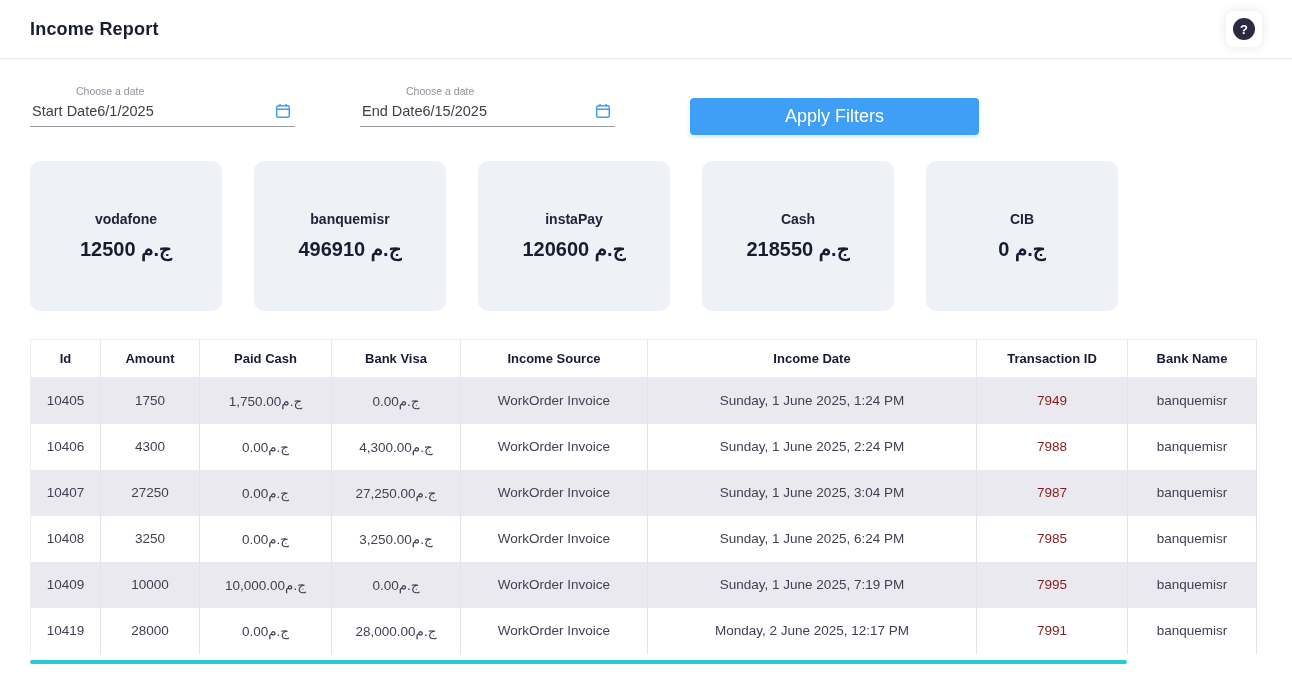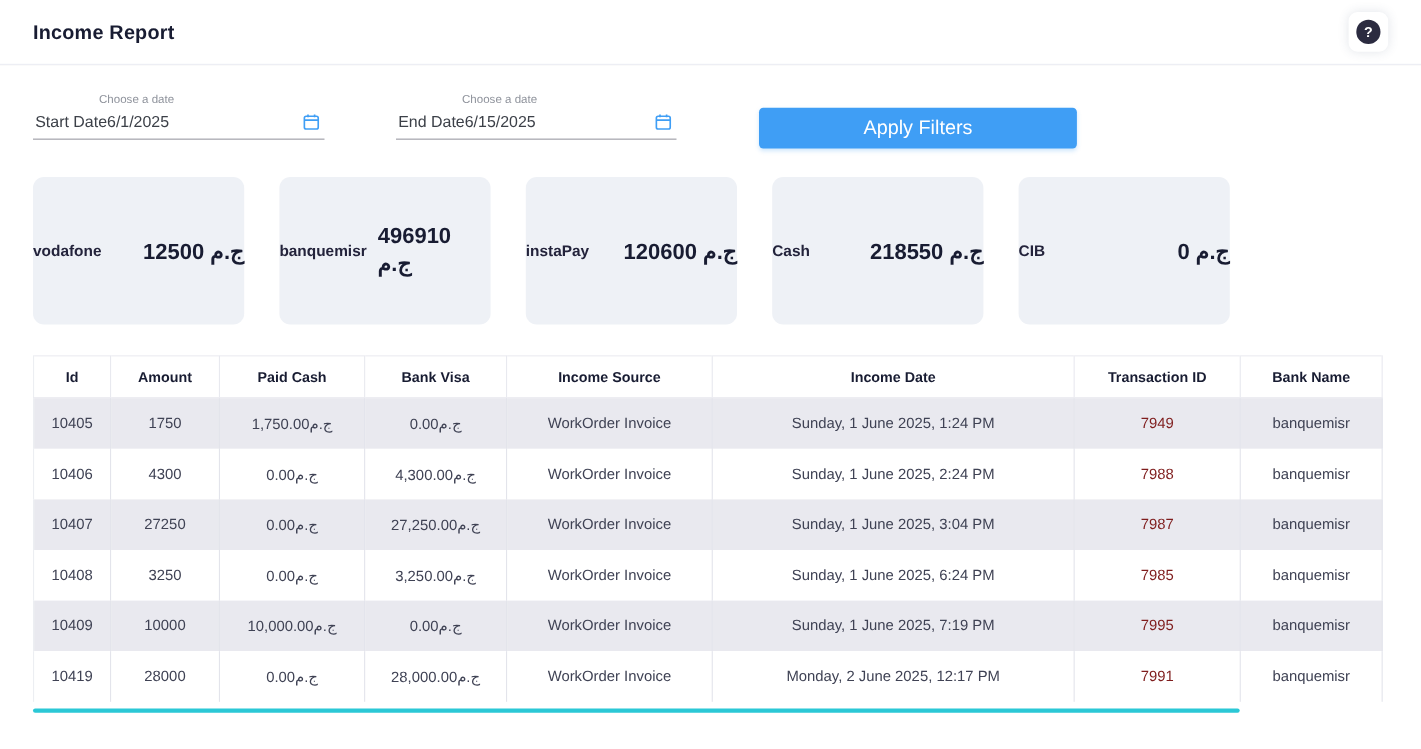--- a/index.html
+++ b/index.html
@@ -16,33 +16,33 @@
   .help-circle { width:22px; height:22px; border-radius:50%; background:#2b2b40; color:#ffffff;
     font-size:13px; font-weight:700; display:flex; align-items:center; justify-content:center; }
 
   main { padding:26px 30px 0 30px; }
 
   
   .filters { display:flex; align-items:flex-start; }
   .date-field { display:flex; flex-direction:column; }
   .date-field.start { width:265px; }
   .date-field.end { width:255px; margin-left:65px; }
-  .date-label { font-size:10.5px; color:#8f939c; margin-left:60px; margin-bottom:4px; }
+  .date-label { font-size:10.5px; color:#8f939c; margin-left:46px; margin-bottom:4px; }
   .date-line { display:flex; align-items:center; justify-content:space-between;
     border-bottom:1px solid #9a9aa3; padding:2px 4px 7px 2px; }
   .date-value { font-size:14.5px; color:#3c4048; }
   .cal-icon { width:16px; height:16px; display:inline-flex; cursor:pointer; }
   .apply-btn { margin-left:75px; margin-top:13px; width:289px; height:37px; border:none; border-radius:4px;
     background:#3f9ef5; color:#ffffff; font-size:18px; font-family:"Liberation Sans", sans-serif;
     cursor:pointer; box-shadow:0 2px 4px rgba(63,158,245,.25); }
 
   
   .cards { display:flex; gap:32px; margin-top:26px; }
-  .card { width:192px; height:134px; background:#eef1f6; border-radius:10px;
-    display:flex; flex-direction:row; align-items:center; justify-content:space-between; gap:10px; }
+  .card { width:192px; height:150px; background:#eef1f6; border-radius:10px;
+    display:flex; flex-direction:column; align-items:center; justify-content:center; gap:10px; }
   .card-name { font-size:14px; font-weight:700; color:#23233b; }
   .card-value { font-size:20px; font-weight:700; color:#181c32; }
 
   
   table { border-collapse:collapse; margin-top:28px; table-layout:fixed; width:1226px;
     border-top:1px solid #ebecf1; }
   th { height:38px; background:#ffffff; font-size:13px; font-weight:700; color:#181c32;
     border-right:1px solid #e8e9ef; border-bottom:1px solid #ebecf1; text-align:center; }
   th:first-child { border-left:1px solid #eceef2; }
   td { height:46px; font-size:13.5px; color:#3f4254; text-align:center;

